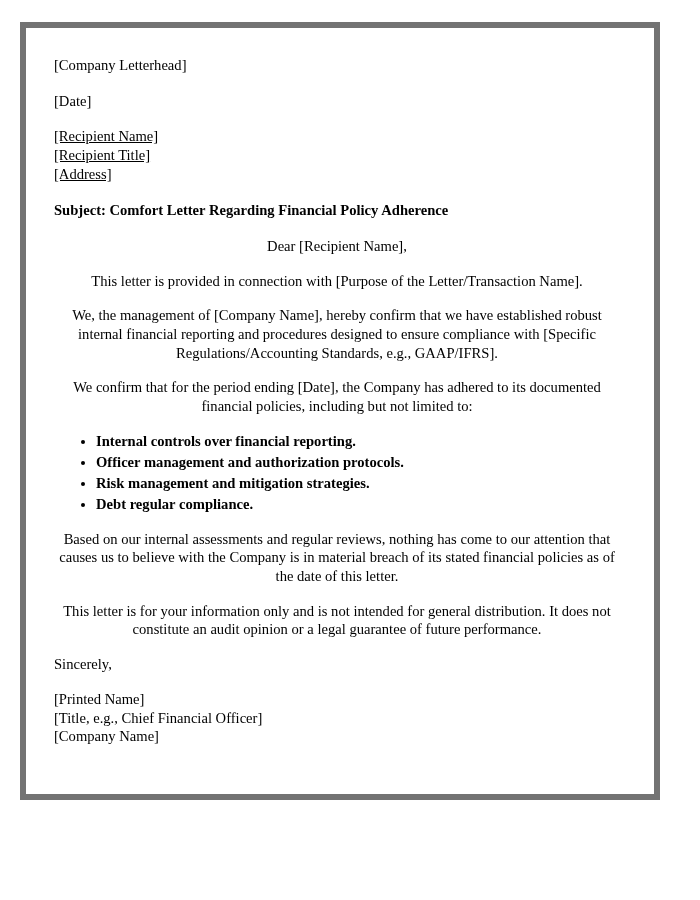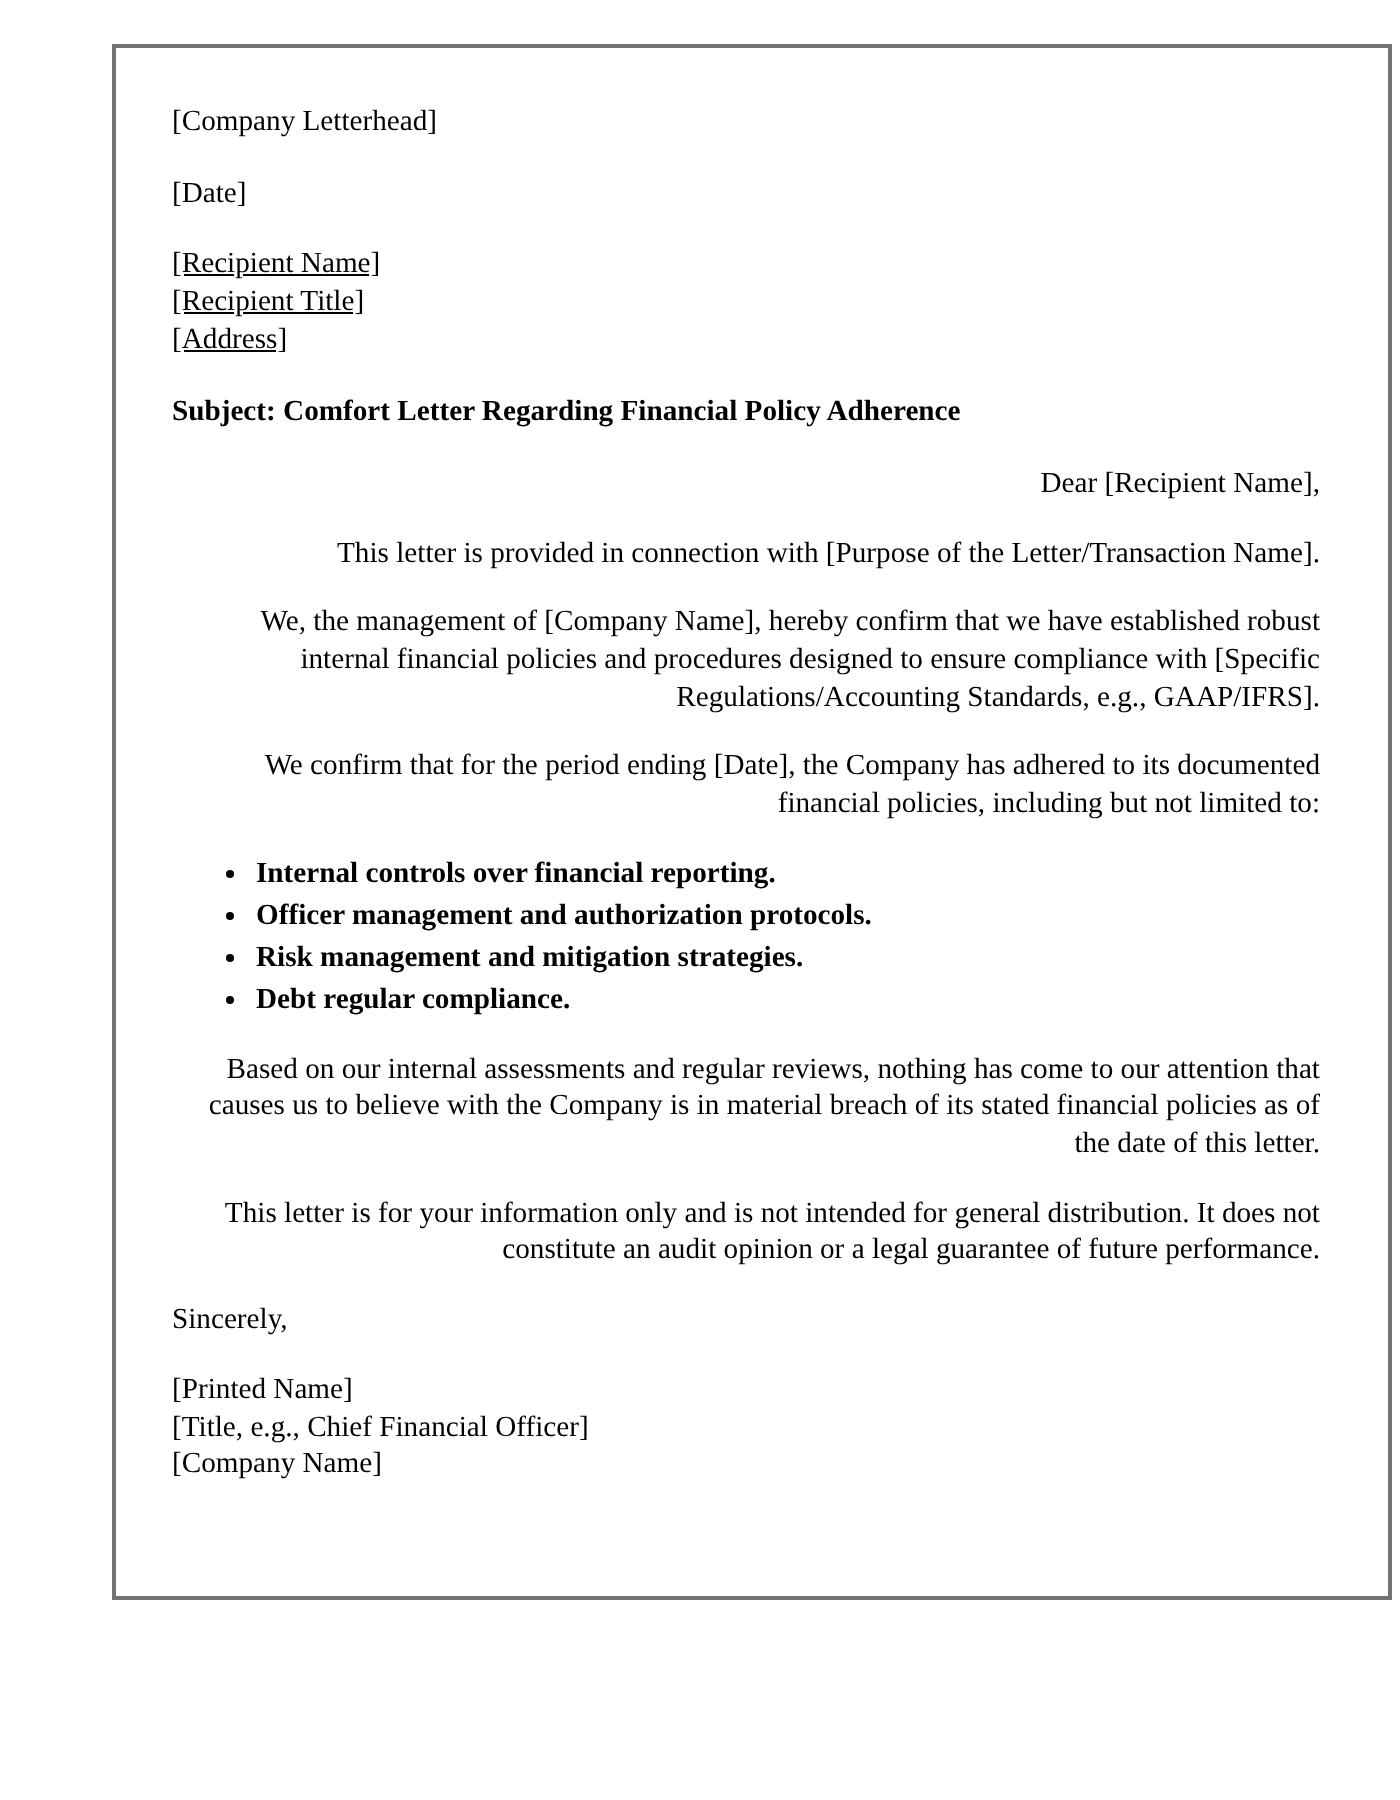--- a/index.html
+++ b/index.html
@@ -12,45 +12,44 @@
     background: #ffffff;
     font-family: "Liberation Serif", serif;
     color: #000000;
   }
   .page {
     position: absolute;
     left: 20px;
     top: 22px;
     width: 640px;
     height: 778px;
-    border: 2px solid #737373;
+    border: 6px solid #737373;
     background: #ffffff;
     box-sizing: border-box;
-    margin-left: 36px;
   }
   .letter-body {
     padding: 28px 34px 0 28px;
     font-size: 14.6px;
     line-height: 1.28;
   }
   .block {
     margin-bottom: 17px;
   }
   .block.tight-lines div {
     line-height: 1.3;
     text-decoration: underline;
   }
   .subject {
     font-weight: bold;
     margin-bottom: 17px;
     font-size: 14.6px;
   }
   .para {
     margin-bottom: 16px;
-    text-align: right;
+    text-align: center;
   }
   ul.bullets {
     margin: 0 0 16px 0;
     padding-left: 42px;
     list-style-type: disc;
     font-weight: bold;
   }
   ul.bullets li {
     margin-bottom: 2px;
     line-height: 1.3;
@@ -84,21 +83,21 @@
       <div>[Recipient Title]</div>
       <div>[Address]</div>
     </div>
 
     <div class="subject">Subject: Comfort Letter Regarding Financial Policy Adherence</div>
 
     <div class="para">Dear [Recipient Name],</div>
 
     <div class="para">This letter is provided in connection with [Purpose of the Letter/Transaction Name].</div>
 
-    <div class="para">We, the management of [Company Name], hereby confirm that we have established robust internal financial policies and procedures designed to ensure compliance with [Specific Regulations/Accounting Standards, e.g., GAAP/IFRS].</div>
+    <div class="para">We, the management of [Company Name], hereby confirm that we have established robust internal financial reporting and procedures designed to ensure compliance with [Specific Regulations/Accounting Standards, e.g., GAAP/IFRS].</div>
 
     <div class="para">We confirm that for the period ending [Date], the Company has adhered to its documented financial policies, including but not limited to:</div>
 
     <ul class="bullets">
       <li>Internal controls over financial reporting.</li>
       <li>Officer management and authorization protocols.</li>
       <li>Risk management and mitigation strategies.</li>
       <li>Debt regular compliance.</li>
     </ul>
 

